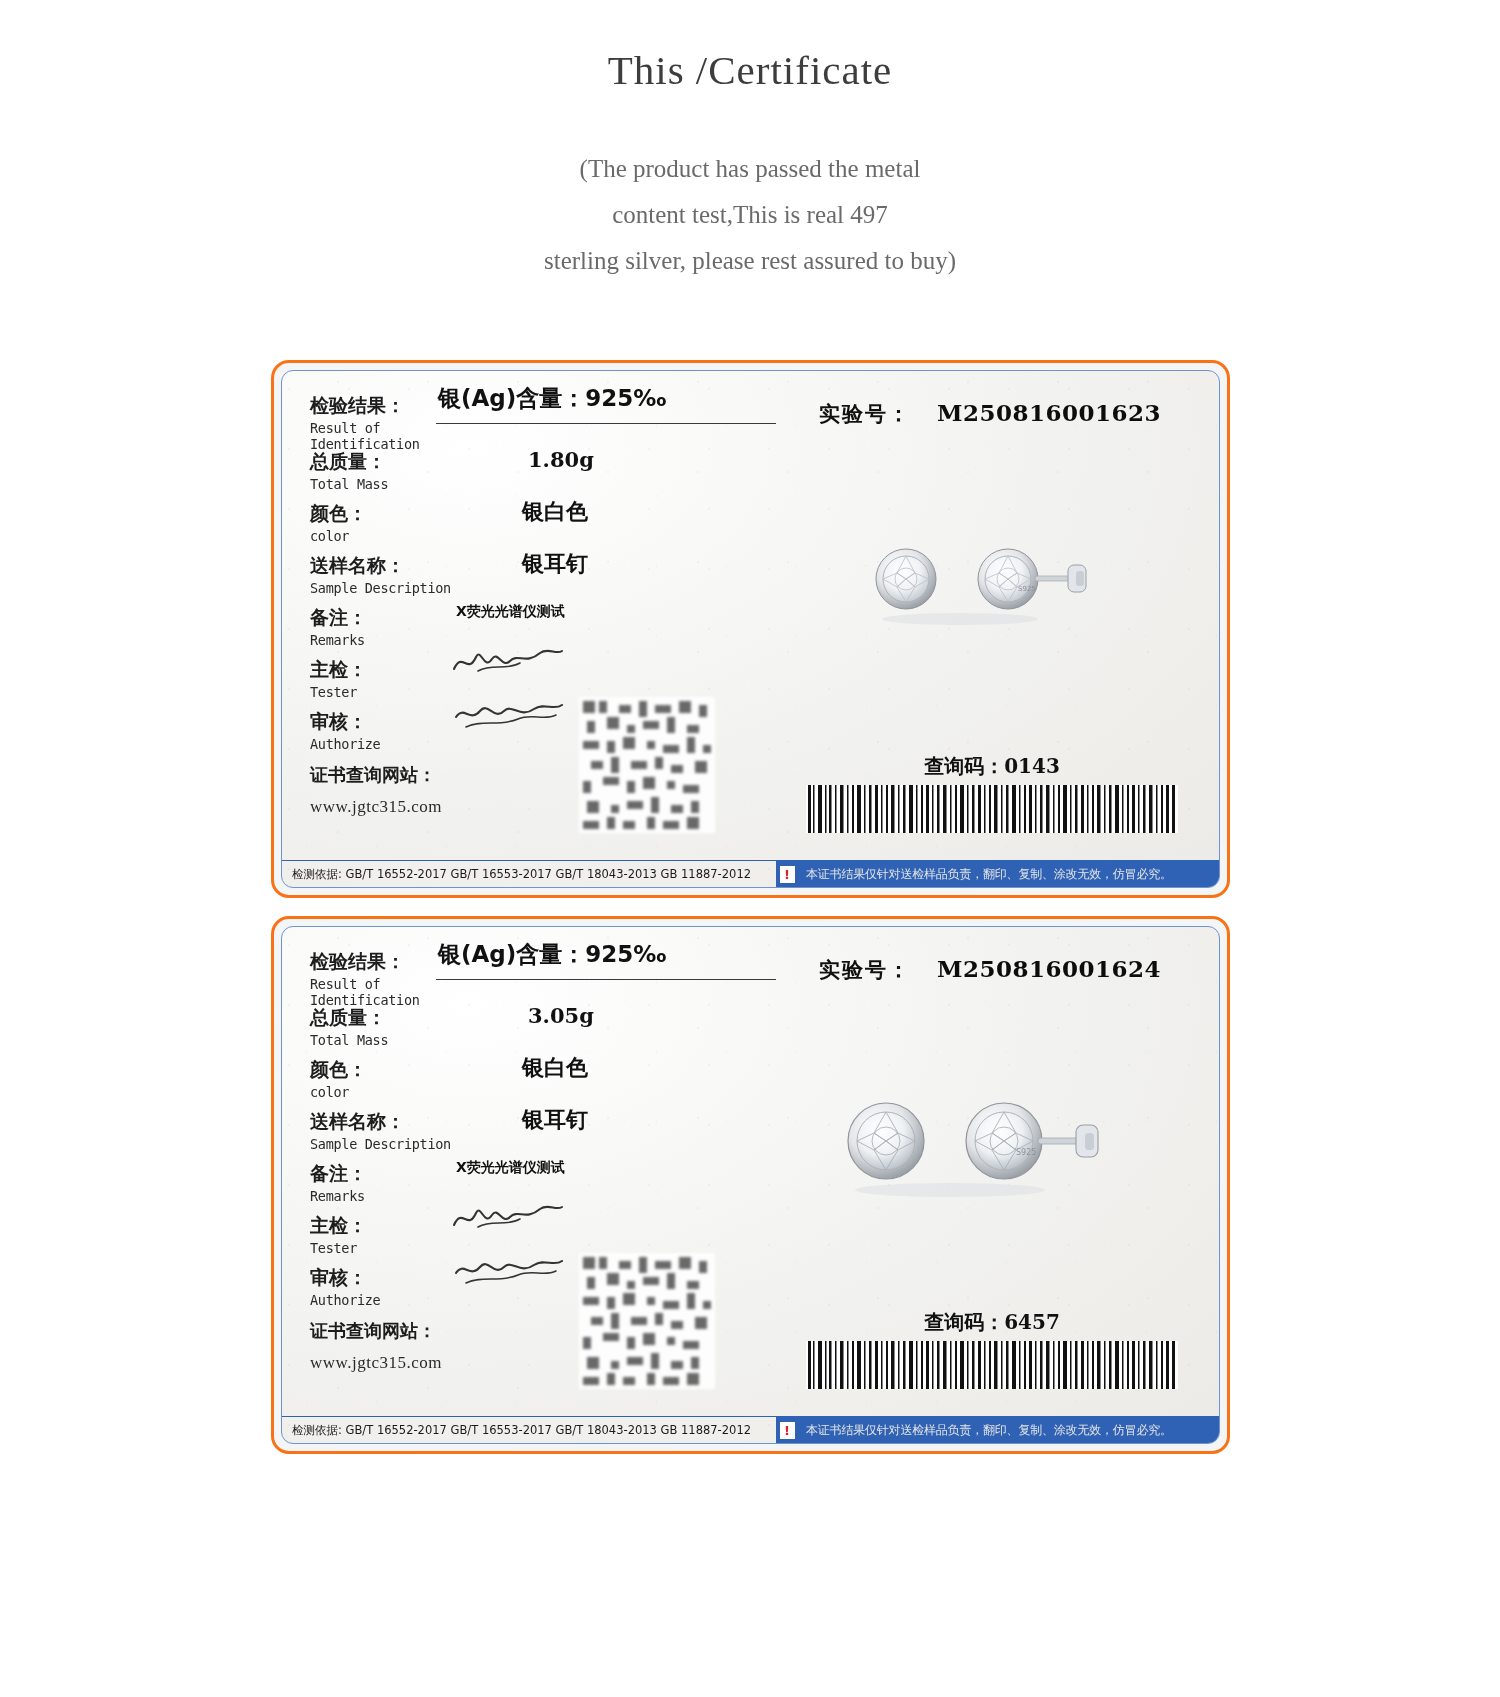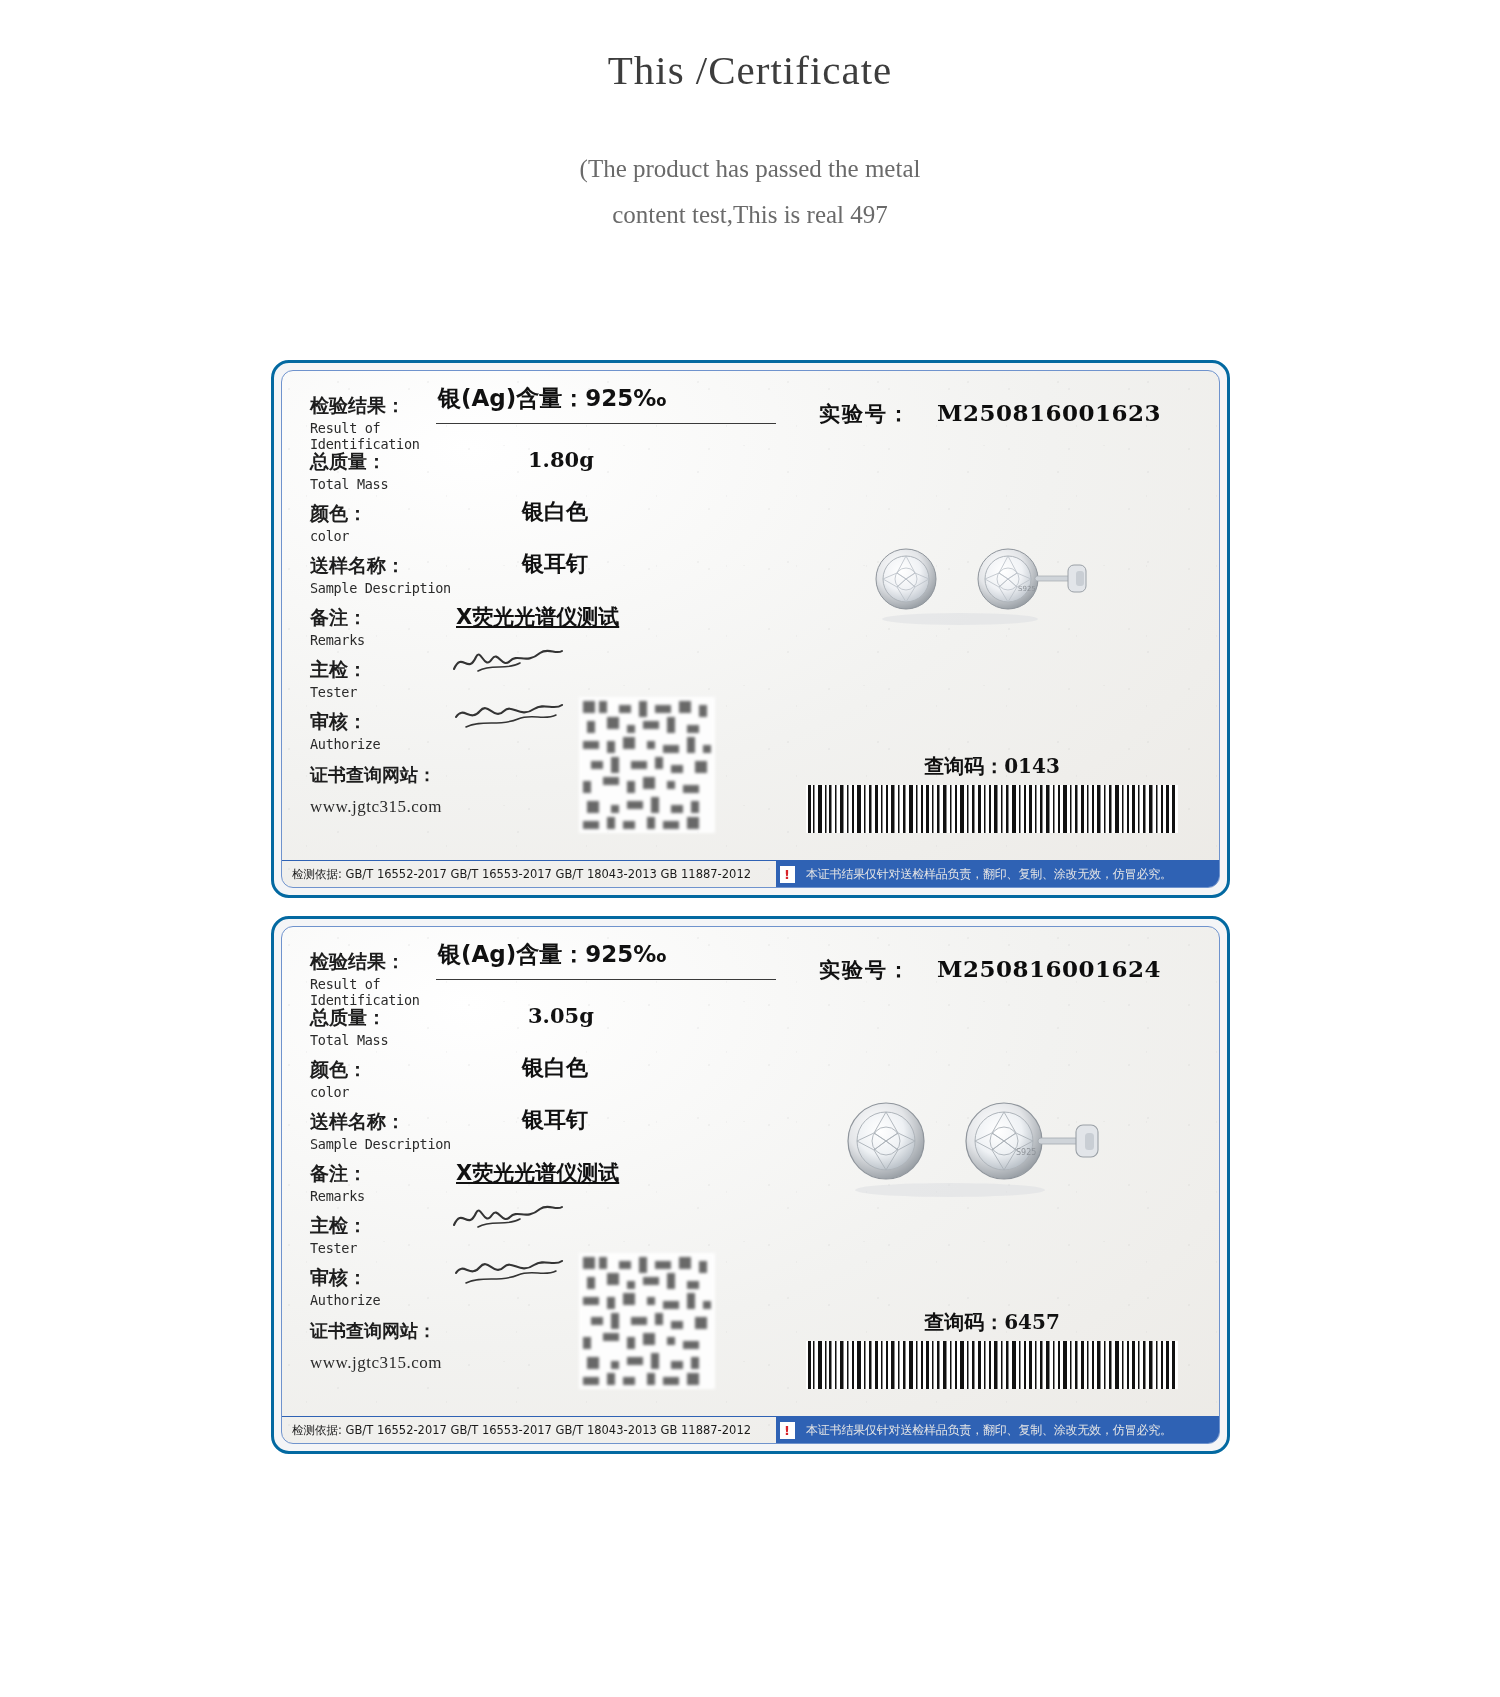--- a/index.html
+++ b/index.html
@@ -46,21 +46,21 @@
     width: 959px;
   }
   #cert-1 { top: 360px; }
   #cert-2 { top: 916px; }
 
   .cert {
     position: relative;
     width: 959px;
     height: 538px;
     box-sizing: border-box;
-    border: 3px solid #0369a1;
+    border: 3px solid #f97316;
     border-radius: 18px;
     background: #f4f5f7;
     padding: 7px;
     overflow: hidden;
   }
   .cert-inner {
     position: relative;
     width: 100%;
     height: 100%;
     box-sizing: border-box;
@@ -142,21 +142,21 @@
     position: absolute;
     left: 126px;
     top: 30px;
     width: 340px;
     border-bottom: 1.5px solid #3a3a3a;
   }
 
   .row-mass .fval   { left: 218px; top: -2px; }
   .row-color .fval  { left: 212px; top: -4px; }
   .row-sample .fval { left: 212px; top: -4px; }
-  .row-remarks .fval{ left: 146px; top: -2px; font-size: 21px; text-decoration: underline; }
+  .row-remarks .fval{ left: 146px; top: -2px; font-size: 14px; }
 
   
   .sig {
     position: absolute;
     left: 138px;
     top: -16px;
     width: 120px;
     height: 42px;
     opacity: 0.88;
   }
@@ -305,20 +305,21 @@
 </head>
 <body>
 
 <div class="page">
 
   <div class="header">
     <div class="title">This /Certificate</div>
     <div class="subtitle">
       <div>(The product has passed the metal</div>
       <div>content test,This is real 497</div>
+      <div>sterling silver, please rest assured to buy)</div>
     </div>
   </div>
 
   <div class="cert-wrap" id="cert-1">
     <div class="cert">
       <div class="cert-inner">
         <div class="noise"></div>
 
         <div class="fields">
 

